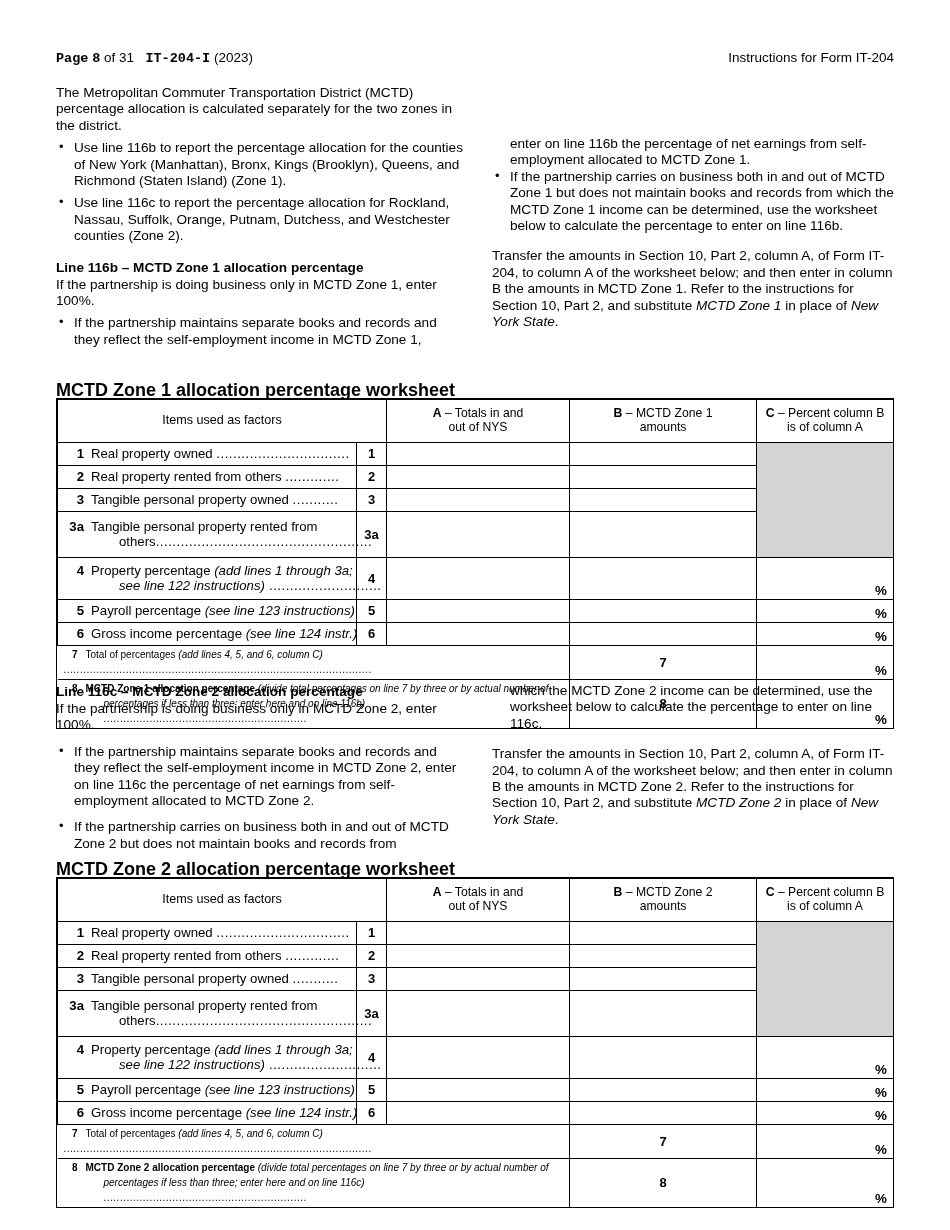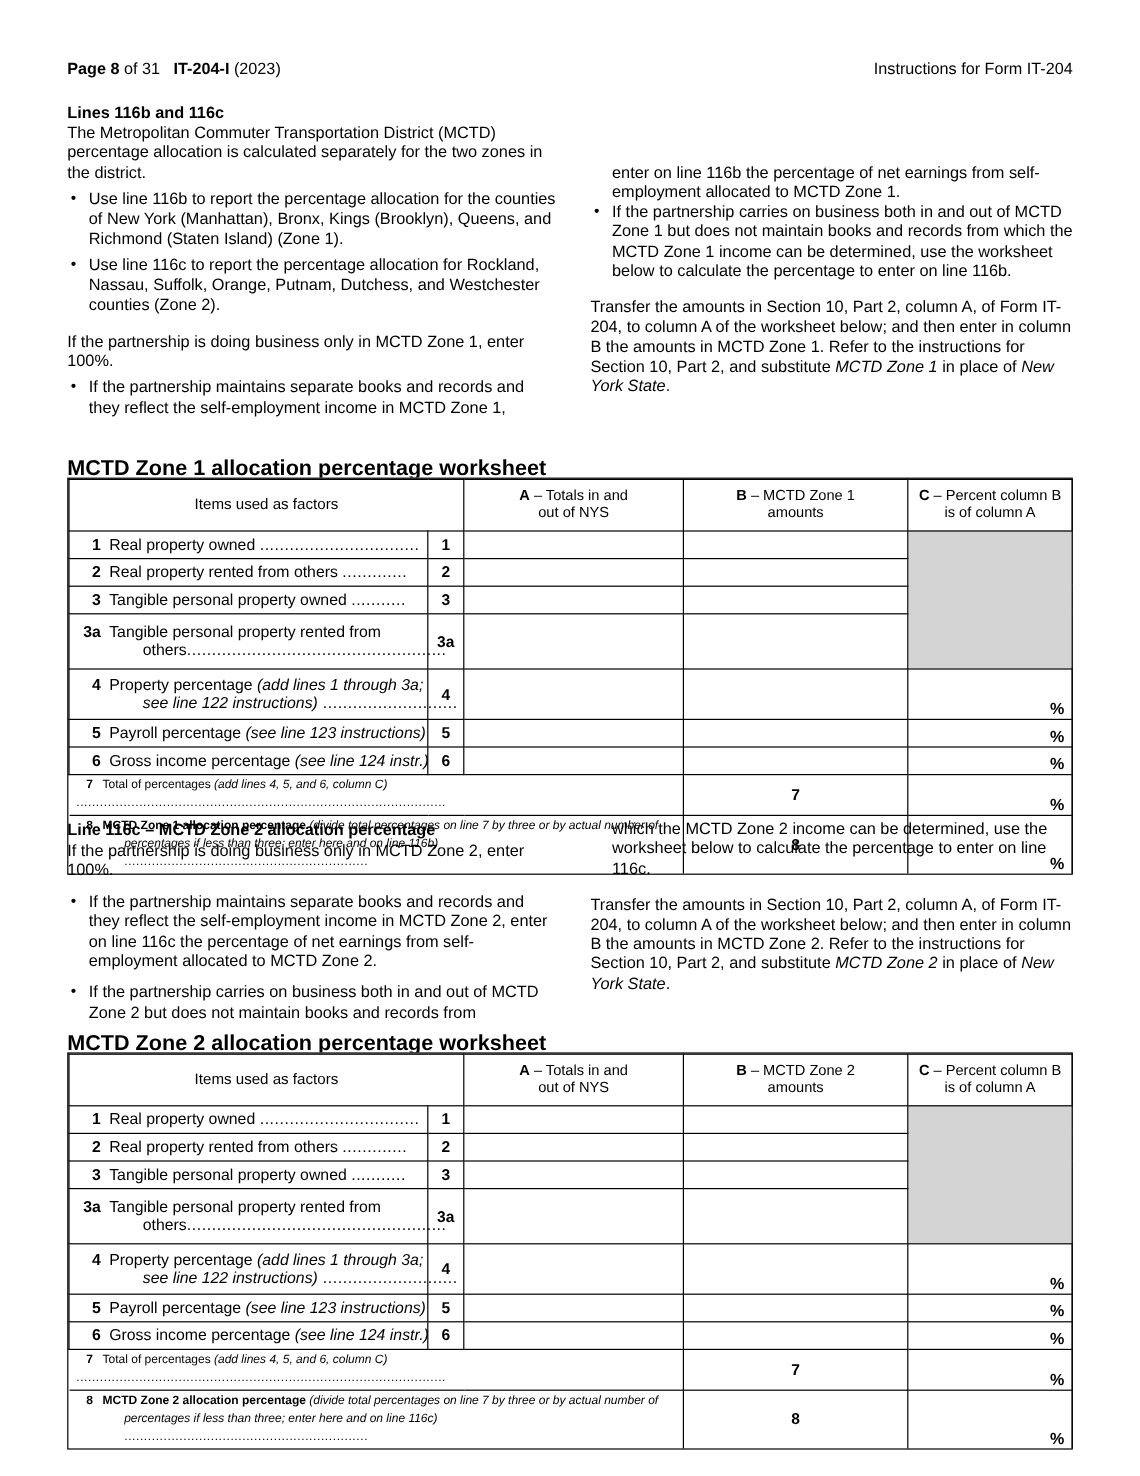--- a/index.html
+++ b/index.html
@@ -14,21 +14,21 @@
   }
   .page { position: absolute; left: 0; top: 0; width: 950px; height: 1230px; }
 
   
   .runhead {
     position: absolute; left: 56px; top: 50px; width: 838px;
     display: flex; justify-content: space-between; align-items: baseline;
     font-size: 13.5px;
   }
   .runhead .left { white-space: nowrap; }
-  .runhead .left b { font-weight: bold; }
+  .runhead .left b { font-weight: bold; font-family: Liberation Mono, monospace; }
   .runhead .right { font-size: 13.5px; }
 
   
   .col { position: absolute; width: 410px; font-size: 13.6px; line-height: 16.4px; }
   .col.left  { left: 56px; }
   .col.right { left: 492px; }
 
   h3.sub {
     font-size: 13.6px; font-weight: bold; margin: 0 0 1px 0; line-height: 17px;
   }
@@ -118,35 +118,35 @@
       <span>of</span>
       <span>31</span>
       &nbsp;
       <b>IT-204-I</b>
       <span>(2023)</span>
     </div>
     <div class="right">Instructions for Form IT-204</div>
   </div>
 
   <div class="col left" style="top:85px;">
-    <h3 class="sub">Lines 116b and 116c</h3>
     <p class="para">The Metropolitan Commuter Transportation District (MCTD) percentage allocation is calculated separately for the two zones in the district.</p>
     <div class="gap6"></div>
     <ul class="bl">
       <li>
         <span class="bullet">•</span>
         <span>Use line 116b to report the percentage allocation for the counties of New York (Manhattan), Bronx, Kings (Brooklyn), Queens, and Richmond (Staten Island) (Zone 1).</span>
       </li>
       <div class="gap6"></div>
       <li>
         <span class="bullet">•</span>
         <span>Use line 116c to report the percentage allocation for Rockland, Nassau, Suffolk, Orange, Putnam, Dutchess, and Westchester counties (Zone 2).</span>
       </li>
     </ul>
     <div class="gap14"></div>
+    <h3 class="sub">Line 116b – MCTD Zone 1 allocation percentage</h3>
     <p class="para">If the partnership is doing business only in MCTD Zone 1, enter 100%.</p>
     <div class="gap6"></div>
     <ul class="bl">
       <li>
         <span class="bullet">•</span>
         <span>If the partnership maintains separate books and records and they reflect the self-employment income in MCTD Zone 1,</span>
       </li>
     </ul>
   </div>
 

